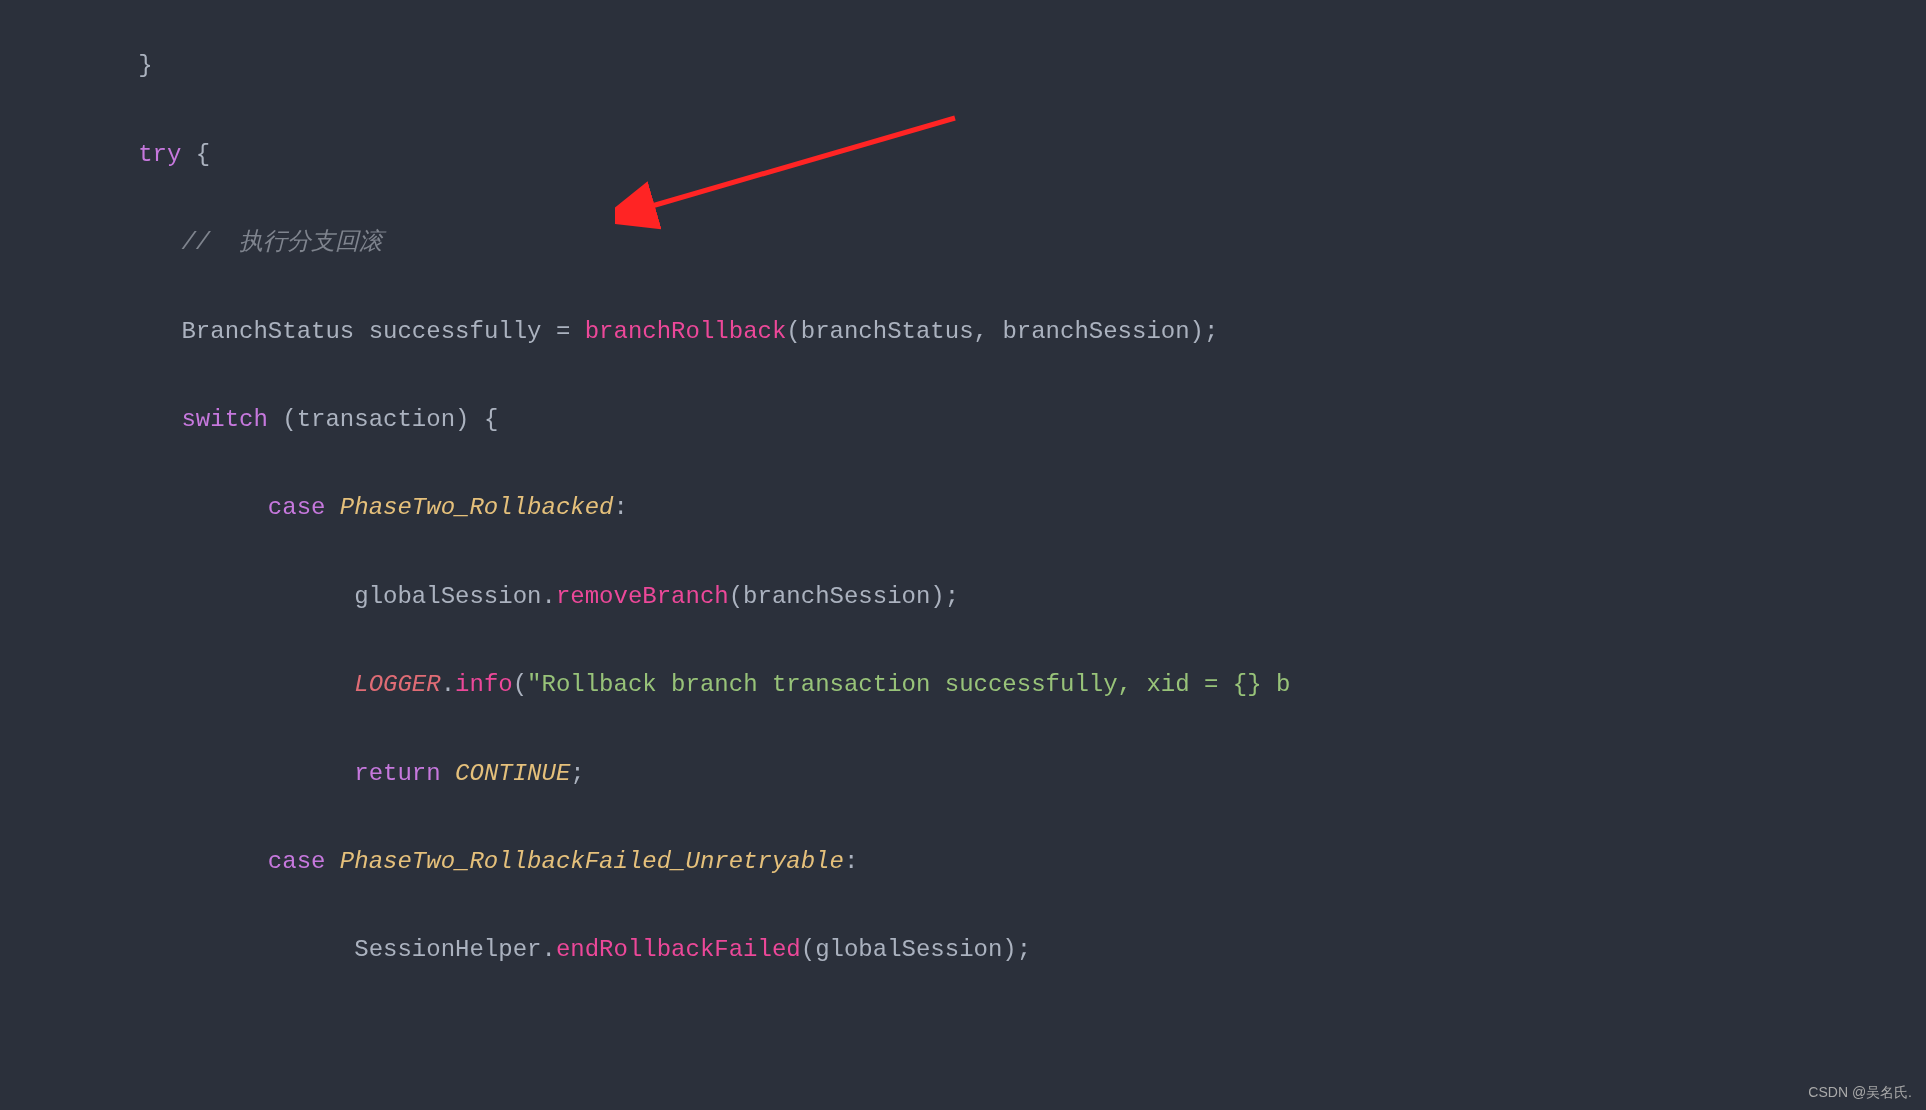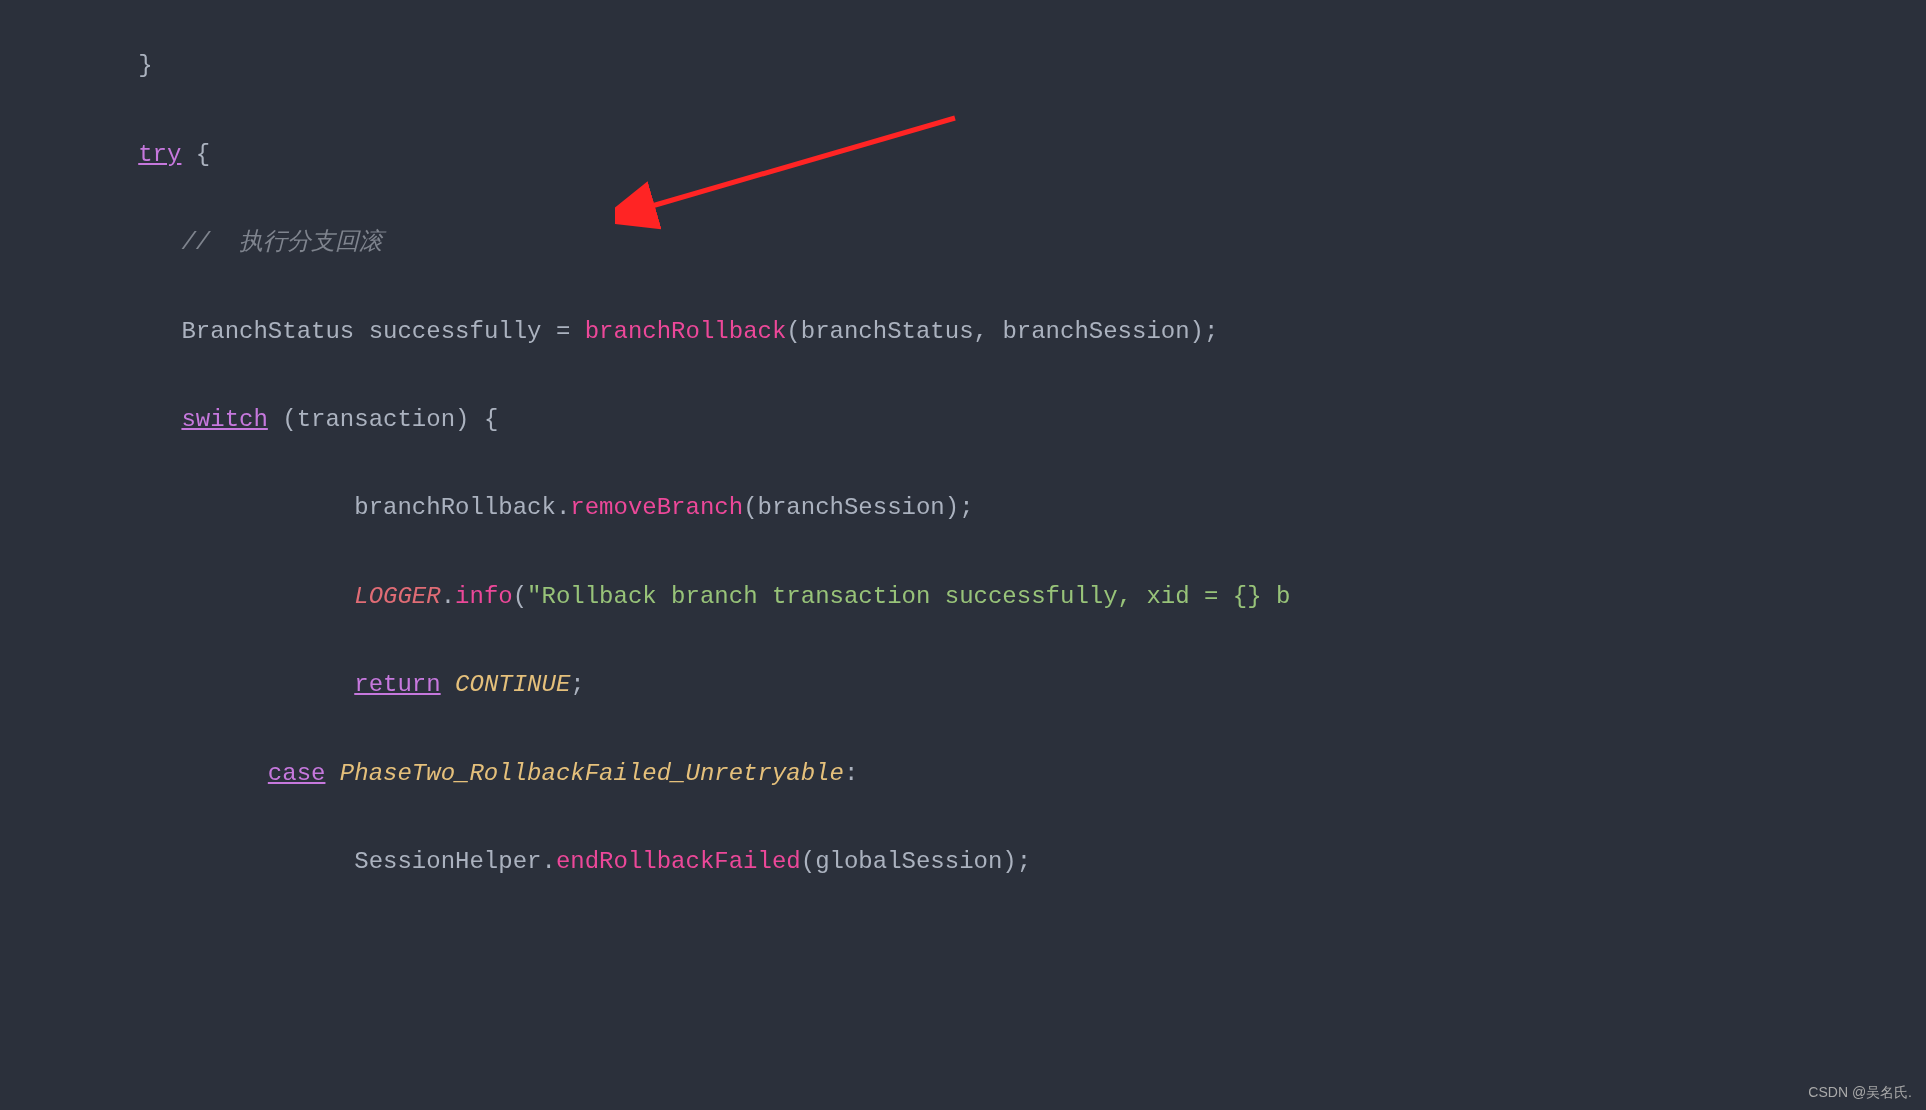--- a/index.html
+++ b/index.html
@@ -13,21 +13,21 @@
       position: relative;
       width: 1926px;
       height: 1110px;
     }
     .code-container {
       padding: 0 0 0 95px;
       white-space: pre;
       position: relative;
     }
     .line { display: block; height: 44px; }
-    .keyword { color: #c678dd; text-decoration: underline; }
+    .keyword { color: #c678dd; }
     .comment { color: #7f848e; font-style: italic; }
     .text { color: #abb2bf; }
     .method { color: #ec4899; }
     .string { color: #98c379; }
     .field { color: #e06c75; font-style: italic; }
     .ident { color: #e5c07b; font-style: italic; }
     .arrow-anno {
       position: absolute;
       left: 615px;
       top: 98px;
@@ -45,21 +45,22 @@
   </style>
 </head>
 <body>
 
 <div class="code-container">
 <span class="line"><span class="text">   </span><span class="text">}</span></span>
 <span class="line"><span class="text">   </span><span class="keyword">try</span><span class="text"> {</span></span>
 <span class="line"><span class="text">      </span><span class="comment">//  执行分支回滚</span></span>
 <span class="line"><span class="text">      </span><span class="text">BranchStatus </span><span class="text">successfully = </span><span class="method">branchRollback</span><span class="text">(branchStatus, branchSession);</span></span>
 <span class="line"><span class="text">      </span><span class="keyword">switch</span><span class="text"> (transaction) {</span></span>
-<span class="line"><span class="text">                  </span><span class="text">branchRollback.</span><span class="method">removeBranch</span><span class="text">(branchSession);</span></span>
+<span class="line"><span class="text">            </span><span class="keyword">case</span><span class="ident"> PhaseTwo_Rollbacked</span><span class="text">:</span></span>
+<span class="line"><span class="text">                  </span><span class="text">globalSession.</span><span class="method">removeBranch</span><span class="text">(branchSession);</span></span>
 <span class="line"><span class="text">                  </span><span class="field">LOGGER</span><span class="text">.</span><span class="method">info</span><span class="text">(</span><span class="string">"Rollback branch transaction successfully, xid = {} b</span></span>
 <span class="line"><span class="text">                  </span><span class="keyword">return</span><span class="ident"> CONTINUE</span><span class="text">;</span></span>
 <span class="line"><span class="text">            </span><span class="keyword">case</span><span class="ident"> PhaseTwo_RollbackFailed_Unretryable</span><span class="text">:</span></span>
 <span class="line"><span class="text">                  </span><span class="text">SessionHelper.</span><span class="method">endRollbackFailed</span><span class="text">(globalSession);</span></span>
 <span class="line"></span>
 
 
 
 
 

